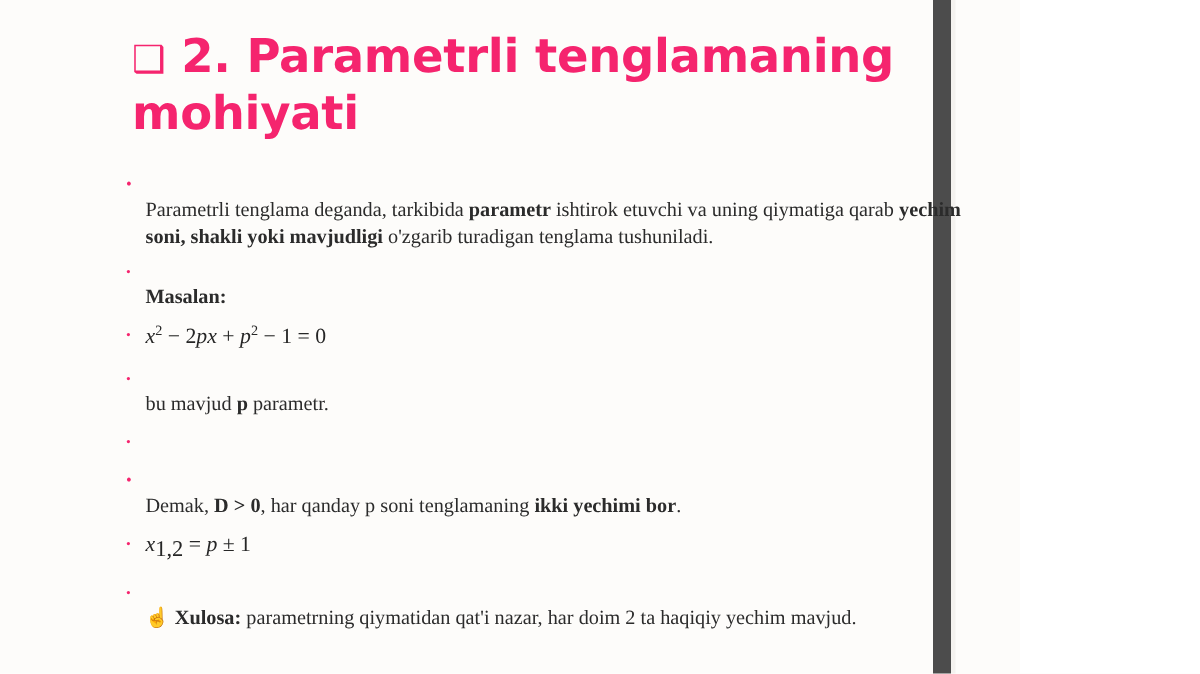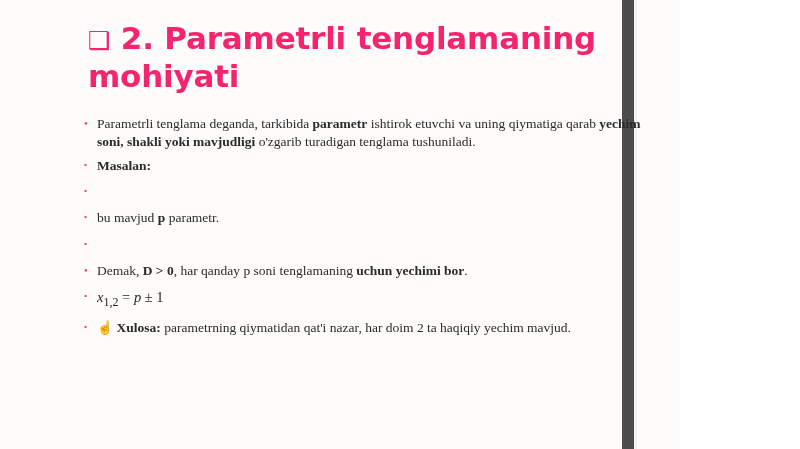--- a/index.html
+++ b/index.html
@@ -84,37 +84,38 @@
   }
   .dot.small {
     font-size: 9px;
   }
   .btext {
     flex: 1 1 auto;
     color: #2b2b2b;
     font-family: "Liberation Serif", serif;
     font-size: 13.5px;
     line-height: 1.26;
+    margin-top: 16px;
   }
   .btext b { font-weight: bold; }
   .math {
     font-family: "Liberation Serif", serif;
     font-style: italic;
     font-size: 14.5px;
     color: #262626;
     line-height: 1.3;
   }
   .math .up { font-style: normal; }
   .sup {
     font-size: 9.5px;
     vertical-align: super;
     font-style: normal;
   }
   .sub {
-    font-size: 12px;
+    font-size: 15px;
     vertical-align: sub;
     font-style: normal;
     text-align: right;
   }
   .row-gap { margin-bottom: 9px; }
   .emoji-hand {
     color: #e8a33d;
     font-size: 13px;
   }
   .multiline { line-height: 1.3; }
@@ -141,34 +142,35 @@
       <span class="btext multiline"><span>Parametrli tenglama deganda, tarkibida </span><b>parametr</b><span> ishtirok etuvchi va uning qiymatiga qarab </span><b>yechim soni, shakli yoki mavjudligi</b><span> o'zgarib turadigan tenglama tushuniladi.</span></span>
     </div>
 
     <div class="bullet-row row-gap">
       <span class="dot small">•</span>
       <span class="btext"><b>Masalan:</b></span>
     </div>
 
     <div class="bullet-row row-gap">
       <span class="dot small">•</span>
+      <span class="math"><span>x</span><span class="sup">2</span><span class="up"> − 2</span><span>px</span><span class="up"> + </span><span>p</span><span class="sup">2</span><span class="up"> − 1 = 0</span></span>
     </div>
 
     <div class="bullet-row row-gap">
       <span class="dot small">•</span>
       <span class="btext multiline"><span>bu mavjud </span><b>p</b><span> parametr.</span><br></span>
     </div>
 
     <div class="bullet-row row-gap">
       <span class="dot small">•</span>
     </div>
 
     <div class="bullet-row row-gap">
       <span class="dot">•</span>
-      <span class="btext"><span>Demak, </span><b>D &gt; 0</b><span>, har qanday p soni tenglamaning </span><b>uchun yechimi bor</b><span>.</span></span>
+      <span class="btext"><span>Demak, </span><b>D &gt; 0</b><span>, har qanday p soni tenglamaning </span><b>ikki yechimi bor</b><span>.</span></span>
     </div>
 
     <div class="bullet-row row-gap">
       <span class="dot small">•</span>
       <span class="math"><span>x</span><span class="sub">1,2</span><span class="up"> = </span><span>p</span><span class="up"> ± 1</span></span>
     </div>
 
     <div class="bullet-row">
       <span class="dot small">•</span>
       <span class="btext multiline">

